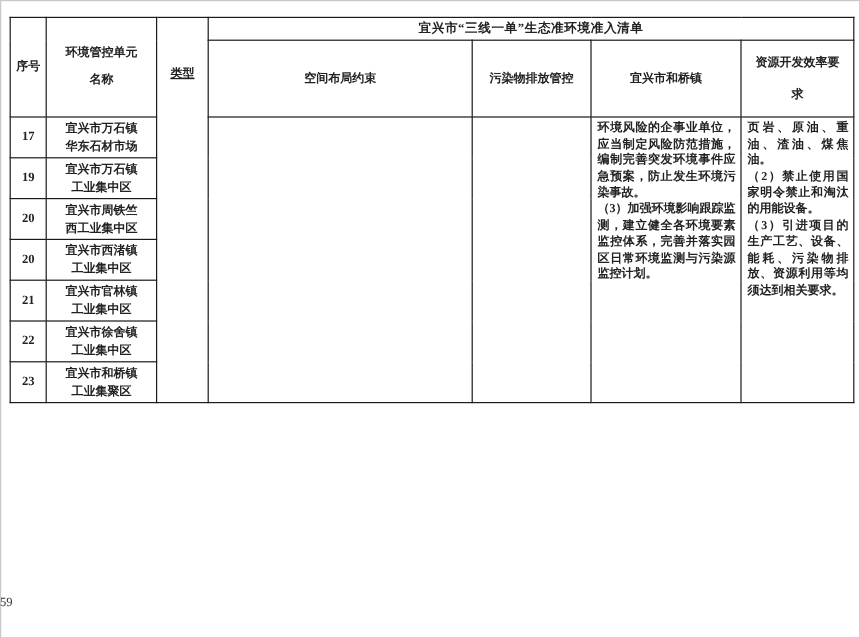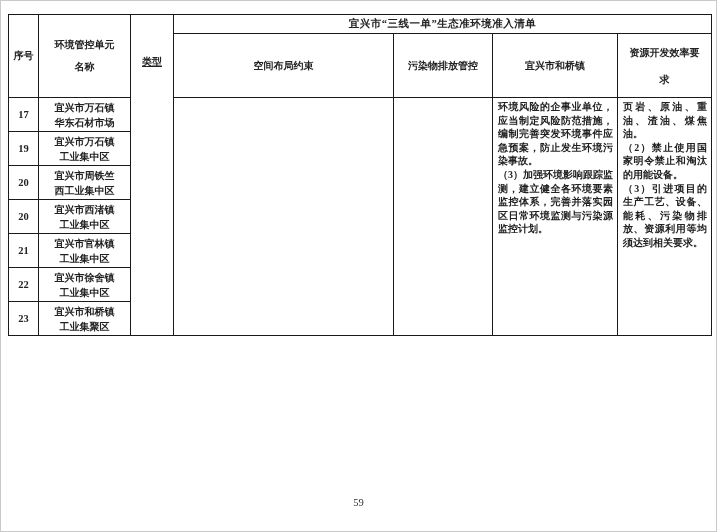--- a/index.html
+++ b/index.html
@@ -47,21 +47,20 @@
     vertical-align:top;
     text-align:justify;
     padding:2px 4px 0 5px;
     line-height:13.6px;
     font-size:10px;
   }
   .page-number {
     position:absolute;
     top:497px; left:0;
     width:100%;
-    text-align:center;
     font-size:10.5px;
     color:#333;
   }
 </style>
 </head>
 <body>
 
 <div class="page-frame"></div>
 
 <table class="doc-table">

